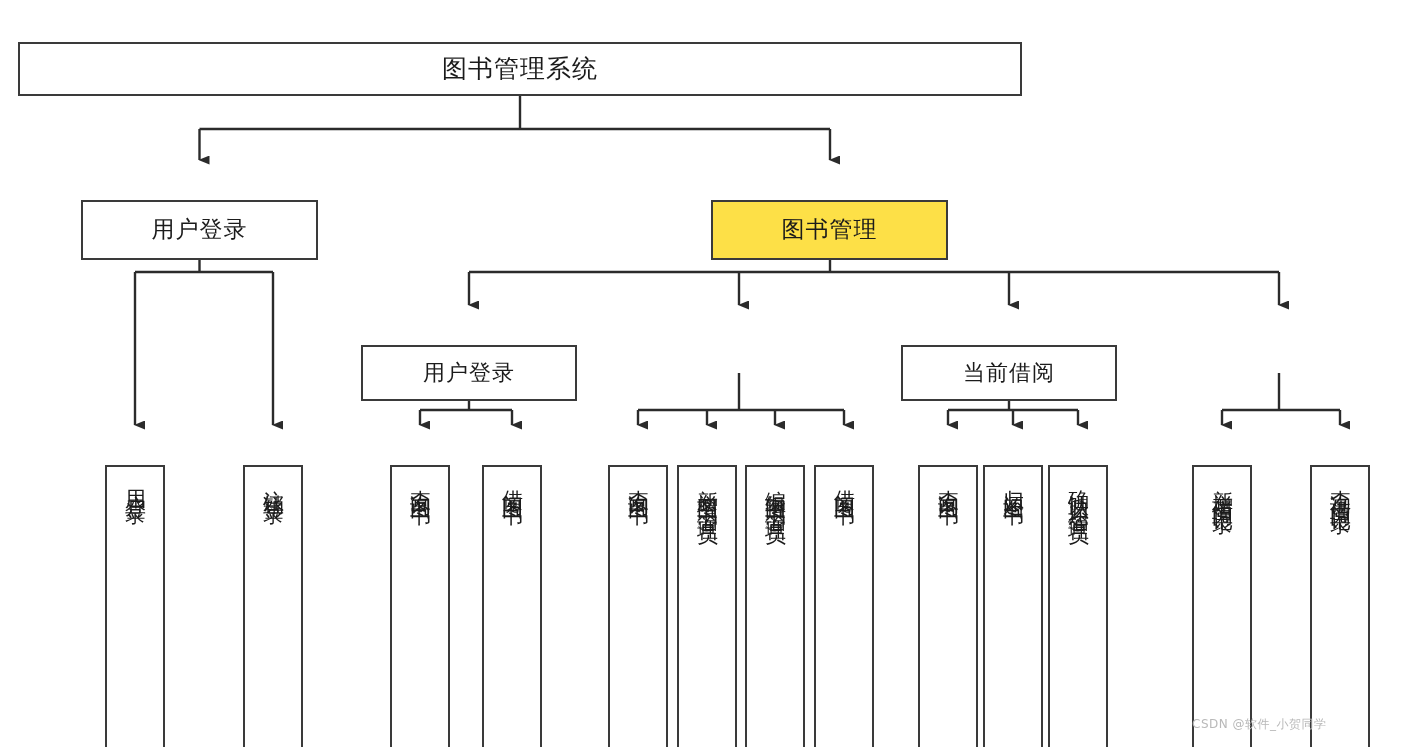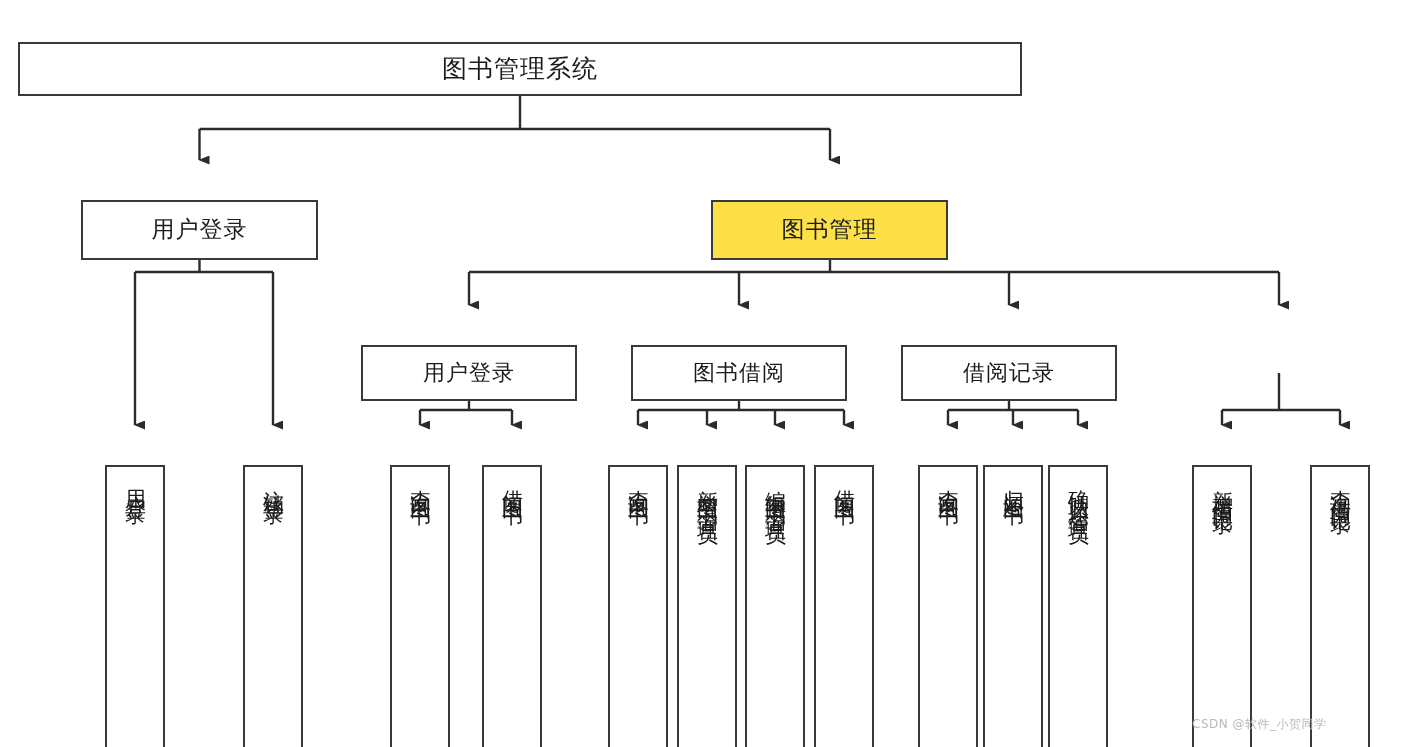--- a/index.html
+++ b/index.html
@@ -144,25 +144,22 @@
   <div class="node lvl-2" style="left: 81px; top: 172px; width: 237px; height: 60px; border-color: rgb(58, 58, 58); background: rgb(255, 255, 255); color: rgb(27, 27, 27);">
     <span class="node-label">用户登录</span>
   </div>
   <div class="node lvl-2" style="left: 711px; top: 172px; width: 237px; height: 60px; border-color: rgb(58, 58, 58); background: #fde047; color: rgb(27, 27, 27);">
     <span class="node-label">图书管理</span>
   </div>
 
   <div class="node lvl-3" style="left: 361px; top: 317px; width: 216px; height: 56px; border-color: rgb(58, 58, 58); background: rgb(255, 255, 255); color: rgb(27, 27, 27);">
     <span class="node-label">用户登录</span>
   </div>
-  <div class="node lvl-3" style="left: 631px; top: 317px; width: 216px; height: 56px; border-color: rgb(58, 58, 58); background: rgb(255, 255, 255); color: rgb(27, 27, 27);">
-    <span class="node-label">图书借阅</span>
-  </div>
   <div class="node lvl-3" style="left: 901px; top: 317px; width: 216px; height: 56px; border-color: rgb(58, 58, 58); background: rgb(255, 255, 255); color: rgb(27, 27, 27);">
-    <span class="node-label">借阅记录</span>
+    <span class="node-label">当前借阅</span>
   </div>
 
   <div class="node leaf" style="left: 105px; top: 437px; width: 60px; height: 298px; border-color: rgb(58, 58, 58); background: rgb(255, 255, 255); color: rgb(27, 27, 27);">
     <span class="node-label">用户登录</span>
   </div>
   <div class="node leaf" style="left: 243px; top: 437px; width: 60px; height: 298px; border-color: rgb(58, 58, 58); background: rgb(255, 255, 255); color: rgb(27, 27, 27);">
     <span class="node-label">注销登录</span>
   </div>
   <div class="node leaf" style="left: 390px; top: 437px; width: 60px; height: 298px; border-color: rgb(58, 58, 58); background: rgb(255, 255, 255); color: rgb(27, 27, 27);">
     <span class="node-label">查询图书</span>

